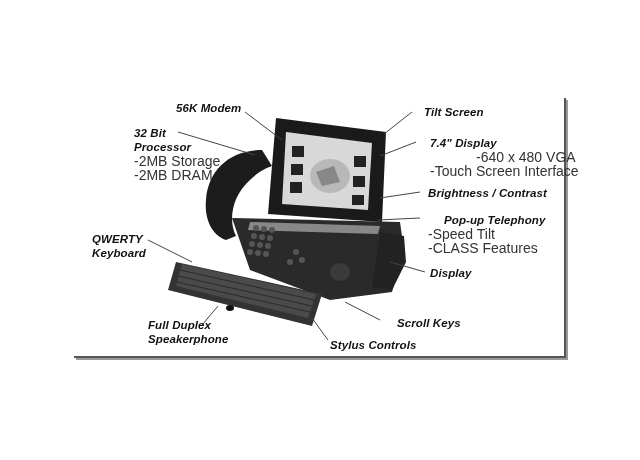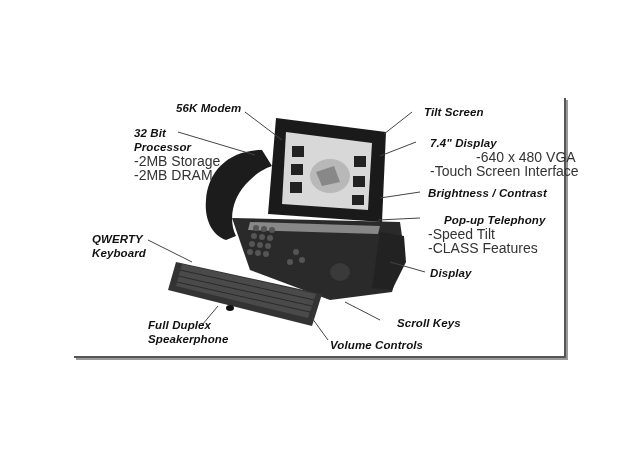--- a/index.html
+++ b/index.html
@@ -101,13 +101,13 @@
 <div class="lbl" style="left:430px;top:266px;">Display</div>
 
 <div class="lbl" style="left:92px;top:232px;">QWERTY</div>
 <div class="lbl" style="left:92px;top:246px;">Keyboard</div>
 
 <div class="lbl" style="left:148px;top:318px;">Full Duplex</div>
 <div class="lbl" style="left:148px;top:332px;">Speakerphone</div>
 
 <div class="lbl" style="left:397px;top:316px;">Scroll Keys</div>
 
-<div class="lbl" style="left:330px;top:338px;">Volume Controls</div>
+<div class="lbl" style="left:330px;top:338px;">Stylus Controls</div>
 
 </body></html>

